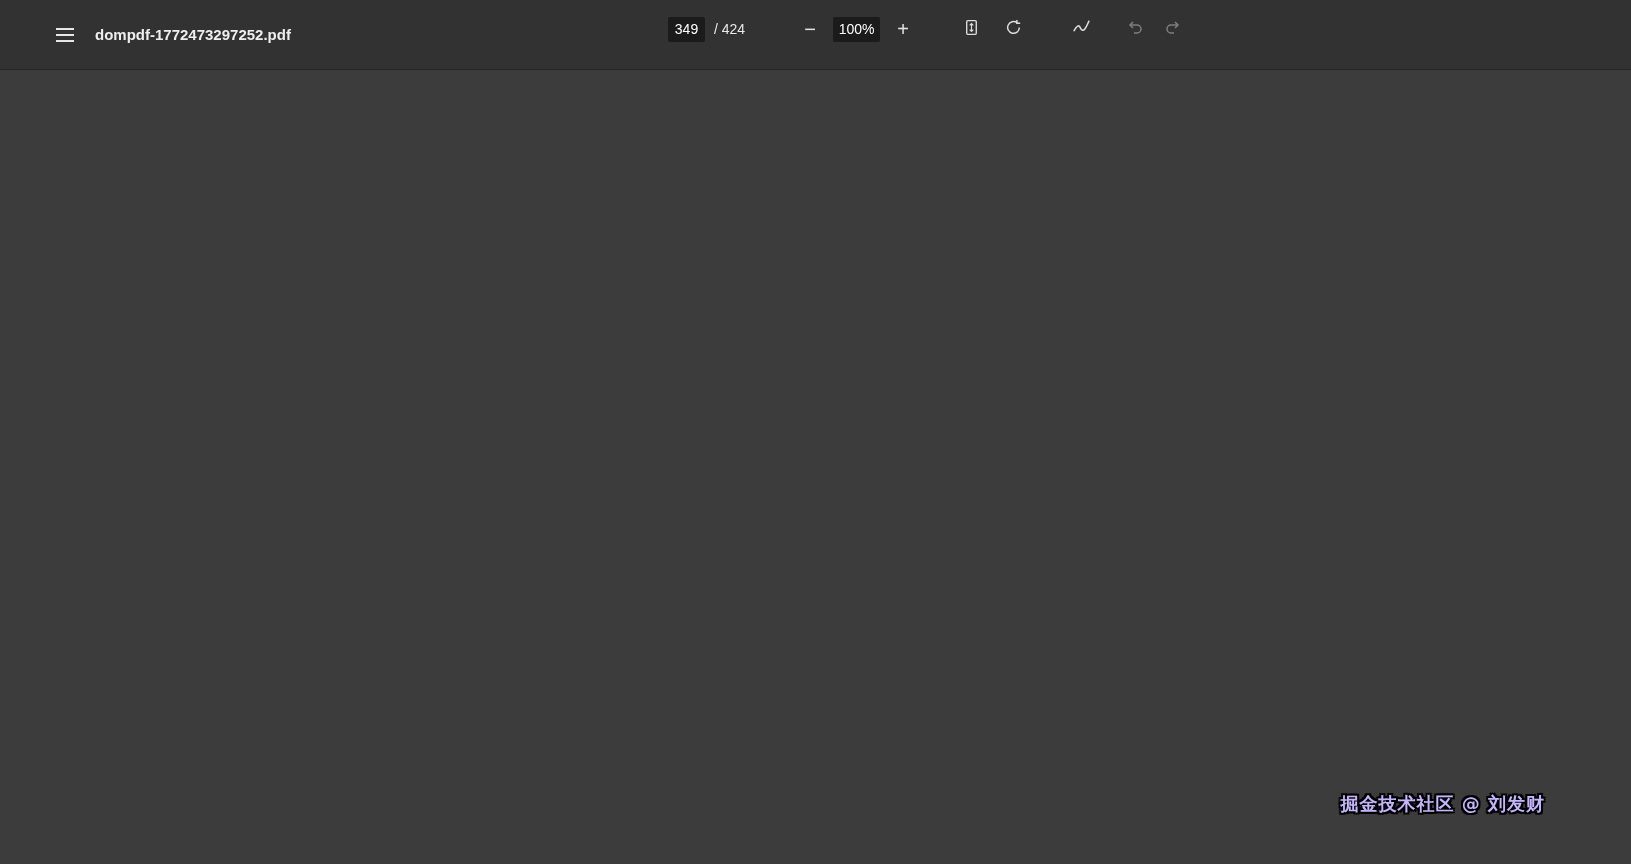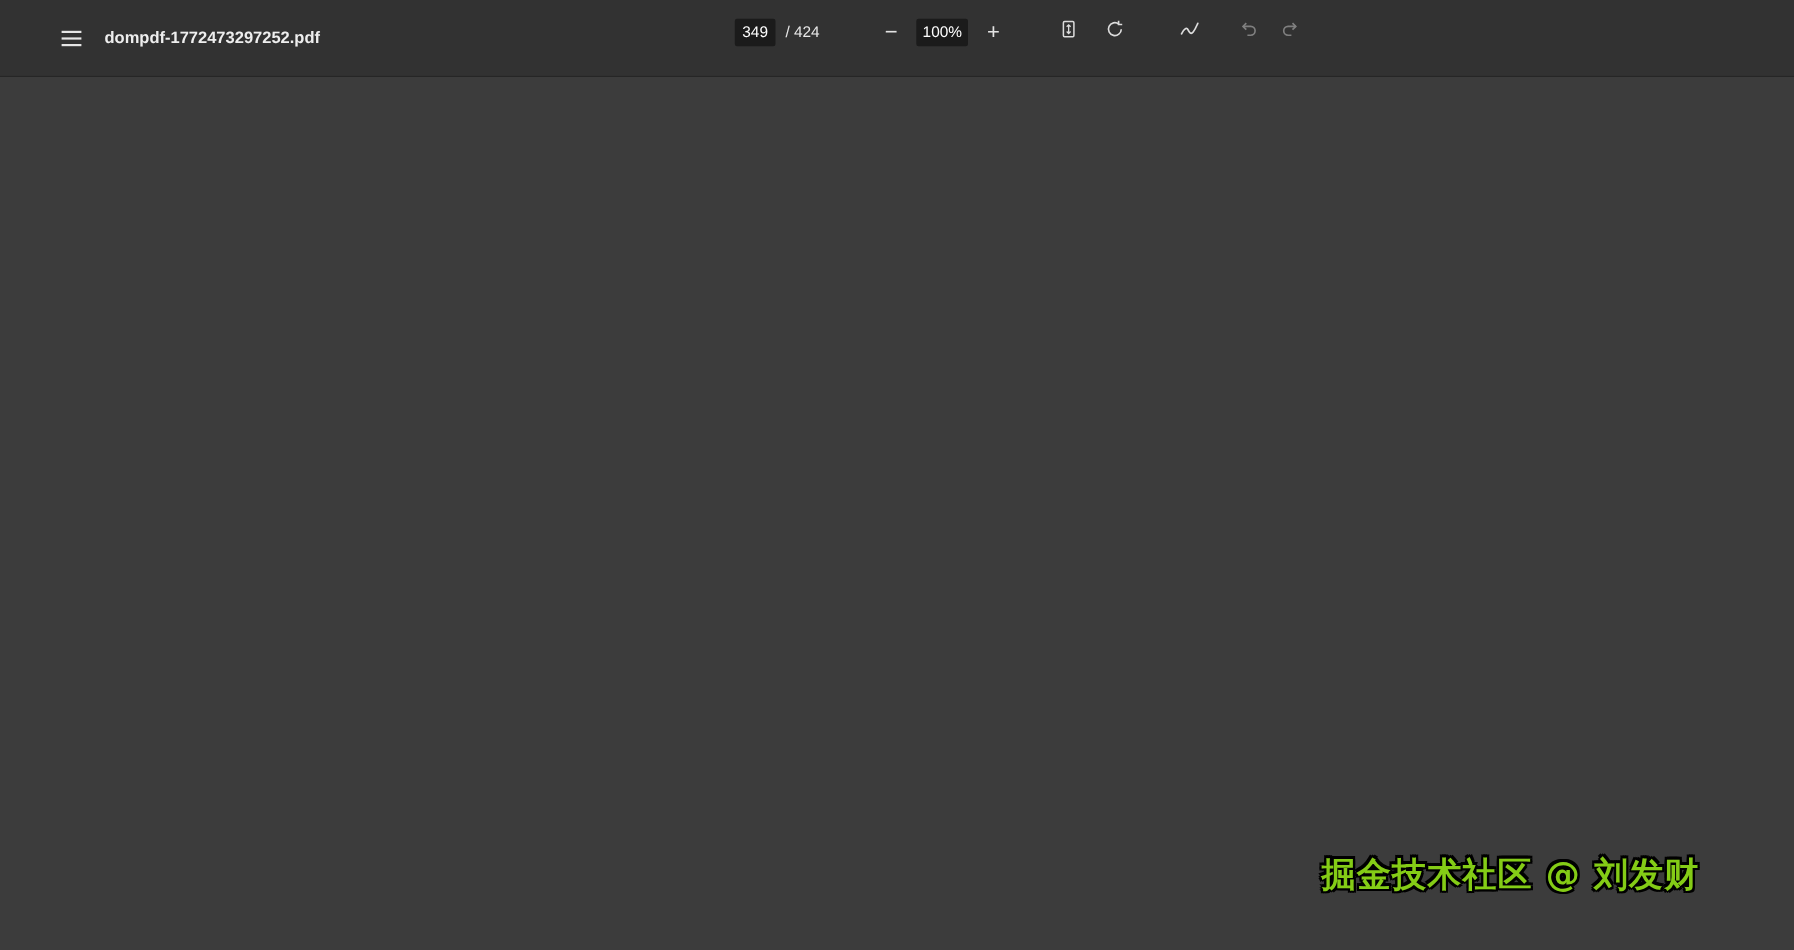--- a/index.html
+++ b/index.html
@@ -67,21 +67,21 @@
   }
 
   .sidebar-scrollbar { position:absolute; top:0; right:2px; width:15px; height:100%; background:#383838; }
 
   
   .viewer { flex:1; position:relative; overflow:hidden; background:#3c3c3c; }
 
   
   .watermark {
     position:fixed; right:86px; bottom:48px; z-index:50;
-    font-size:31px; font-weight:bold; color:#84cc16; letter-spacing:1px;
+    font-size:18px; font-weight:bold; color:#c4b5fd; letter-spacing:1px;
     font-family:"DejaVu Sans", sans-serif;
     text-shadow:-2px -2px 0 #000, 2px -2px 0 #000, -2px 2px 0 #000, 2px 2px 0 #000,
                 -2px 0 0 #000, 2px 0 0 #000, 0 -2px 0 #000, 0 2px 0 #000;
   }
 </style>
 </head>
 <body>
 
 <div class="app">
 

